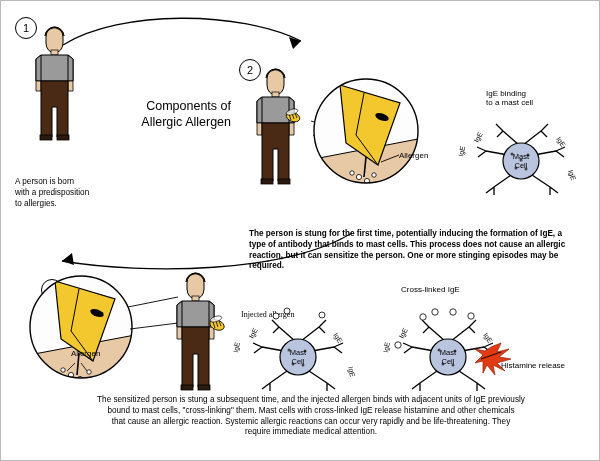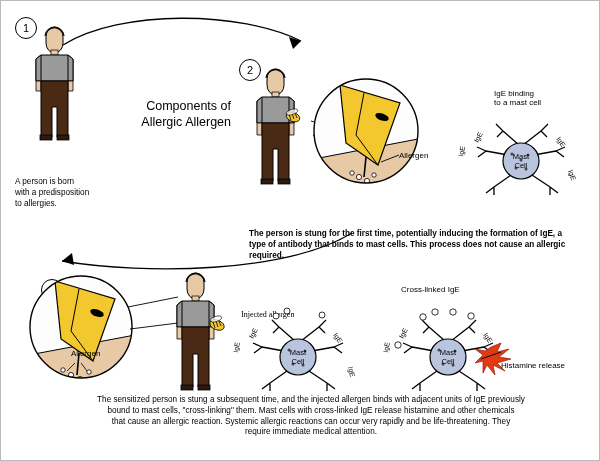--- a/index.html
+++ b/index.html
@@ -114,21 +114,21 @@
       <circle cx="70" cy="102" r="2.2" fill="#fff" stroke="#000" stroke-width="0.8"></circle>
     </g>
     <circle cx="62" cy="58" r="52" fill="none" stroke="#000" stroke-width="1.4"></circle>
   </svg>
 
   <div class="abs lbl" style="left:398px;top:150px;">Allergen</div>
   <svg class="abs" style="left:378px;top:150px;" width="22" height="14" viewBox="0 0 22 14">
     <line x1="20" y1="4" x2="2" y2="11" stroke="#000" stroke-width="0.9"></line>
   </svg>
 
-  <div class="abs lbl" style="left:485px;top:88px;width:80px;margin-left:8px;">
+  <div class="abs lbl" style="left:485px;top:88px;width:80px;">
     <div>IgE binding</div>
     <div>to a mast cell</div>
   </div>
 
   <svg class="abs" style="left:455px;top:112px;" width="130" height="100" viewBox="0 0 130 100">
     <g stroke="#000" stroke-width="1.3" fill="none">
       <path d="M63,32 L47,18 M47,18 L40,11 M47,18 L41,24"></path>
       <path d="M67,32 L85,18 M85,18 L92,11 M85,18 L91,24"></path>
       <path d="M52,42 L30,38 M30,38 L21,34 M30,38 L22,44"></path>
       <path d="M78,42 L100,38 M100,38 L109,34 M100,38 L108,44"></path>
@@ -145,20 +145,21 @@
     <text x="65" y="55" text-anchor="middle" font-family="Liberation Sans, sans-serif" font-size="7.5" fill="#000">Cell</text>
     <text x="22" y="30" font-family="Liberation Sans, sans-serif" font-size="7" fill="#000" transform="rotate(-62 22 30)">IgE</text>
     <text x="100" y="26" font-family="Liberation Sans, sans-serif" font-size="7" fill="#000" transform="rotate(55 100 26)">IgE</text>
     <text x="7" y="44" font-family="Liberation Sans, sans-serif" font-size="7" fill="#000" transform="rotate(-78 7 44)">IgE</text>
     <text x="112" y="58" font-family="Liberation Sans, sans-serif" font-size="7" fill="#000" transform="rotate(70 112 58)">IgE</text>
   </svg>
 
   <div class="abs caption" style="left:248px;top:228px;width:342px;font-weight:bold;">
     <div>The person is stung for the first time, potentially inducing the formation of IgE, a</div>
     <div>type of antibody that binds to mast cells.  This process does not cause an allergic</div>
+    <div>reaction, but it can sensitize the person.  One or more stinging episodes may be</div>
     <div>required.</div>
   </div>
 
   <div class="abs stepnum" style="left:40px;top:278px;">
     <span>3</span>
   </div>
 
   <svg class="abs" style="left:22px;top:270px;" width="120" height="120" viewBox="0 0 120 120">
     <clipPath id="clip3">
         <circle cx="58" cy="56" r="51"></circle>

